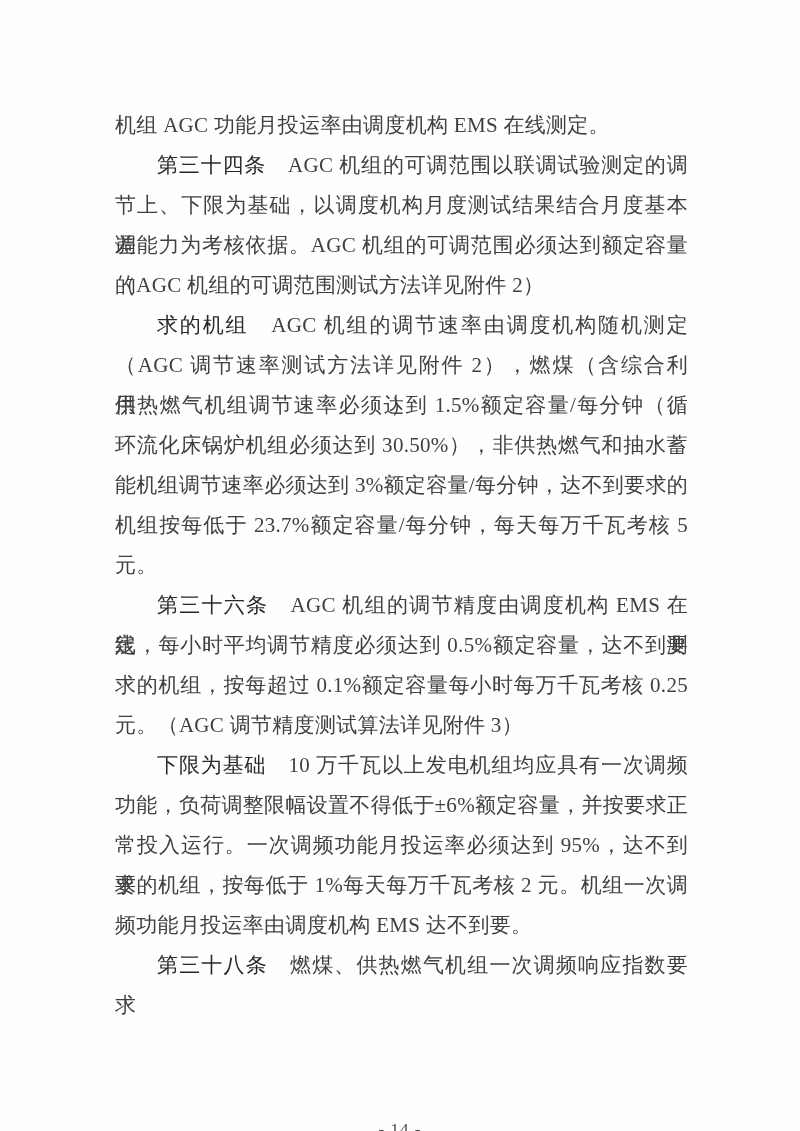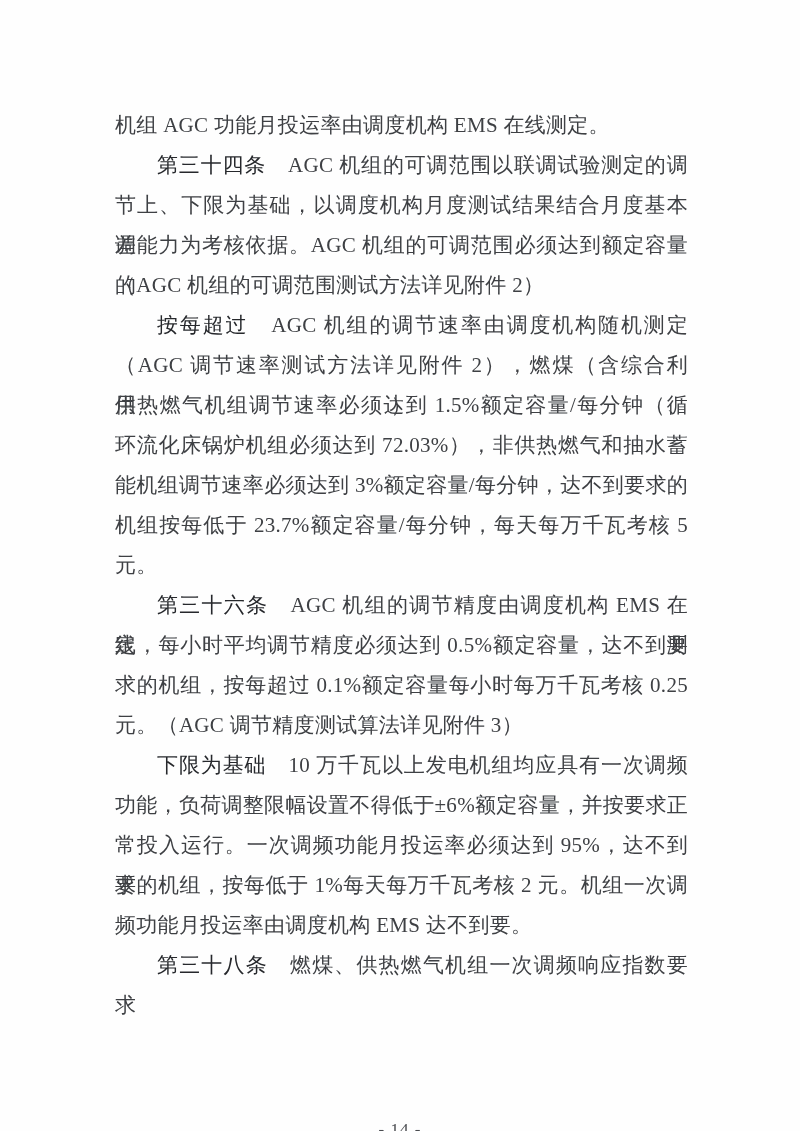--- a/index.html
+++ b/index.html
@@ -59,24 +59,24 @@
 </head>
 <body>
 
 <div class="page">
   <div class="text-block" id="text-block">
       <div class="line"><span>机组 AGC 功能月投运率由调度机构 EMS 在线测定。</span></div>
       <div class="line fill indent"><b>第三十四条</b><span>　AGC 机组的可调范围以联调试验测定的调</span></div>
       <div class="line fill"><span>节上、下限为基础，以调度机构月度测试结果结合月度基本调</span></div>
       <div class="line fill"><span>差能力为考核依据。AGC 机组的可调范围必须达到额定容量的</span></div>
       <div class="line"><span>（AGC 机组的可调范围测试方法详见附件 2）</span></div>
-      <div class="line fill indent"><b>按每超过</b><span>　AGC 机组的调节速率由调度机构随机测定</span></div>
+      <div class="line fill indent"><b>求的机组</b><span>　AGC 机组的调节速率由调度机构随机测定</span></div>
       <div class="line fill"><span>（AGC 调节速率测试方法详见附件 2），燃煤（含综合利用）、</span></div>
       <div class="line fill"><span>供热燃气机组调节速率必须达到 1.5%额定容量/每分钟（循</span></div>
-      <div class="line fill"><span>环流化床锅炉机组必须达到 72.03%），非供热燃气和抽水蓄</span></div>
+      <div class="line fill"><span>环流化床锅炉机组必须达到 30.50%），非供热燃气和抽水蓄</span></div>
       <div class="line fill"><span>能机组调节速率必须达到 3%额定容量/每分钟，达不到要求的</span></div>
       <div class="line fill"><span>机组按每低于 23.7%额定容量/每分钟，每天每万千瓦考核 5</span></div>
       <div class="line"><span>元。</span></div>
       <div class="line fill indent"><b>第三十六条</b><span>　AGC 机组的调节精度由调度机构 EMS 在线测</span></div>
       <div class="line fill"><span>定，每小时平均调节精度必须达到 0.5%额定容量，达不到要</span></div>
       <div class="line fill"><span>求的机组，按每超过 0.1%额定容量每小时每万千瓦考核 0.25</span></div>
       <div class="line"><span>元。（AGC 调节精度测试算法详见附件 3）</span></div>
       <div class="line fill indent"><b>下限为基础</b><span>　10 万千瓦以上发电机组均应具有一次调频</span></div>
       <div class="line fill"><span>功能，负荷调整限幅设置不得低于±6%额定容量，并按要求正</span></div>
       <div class="line fill"><span>常投入运行。一次调频功能月投运率必须达到 95%，达不到要</span></div>

